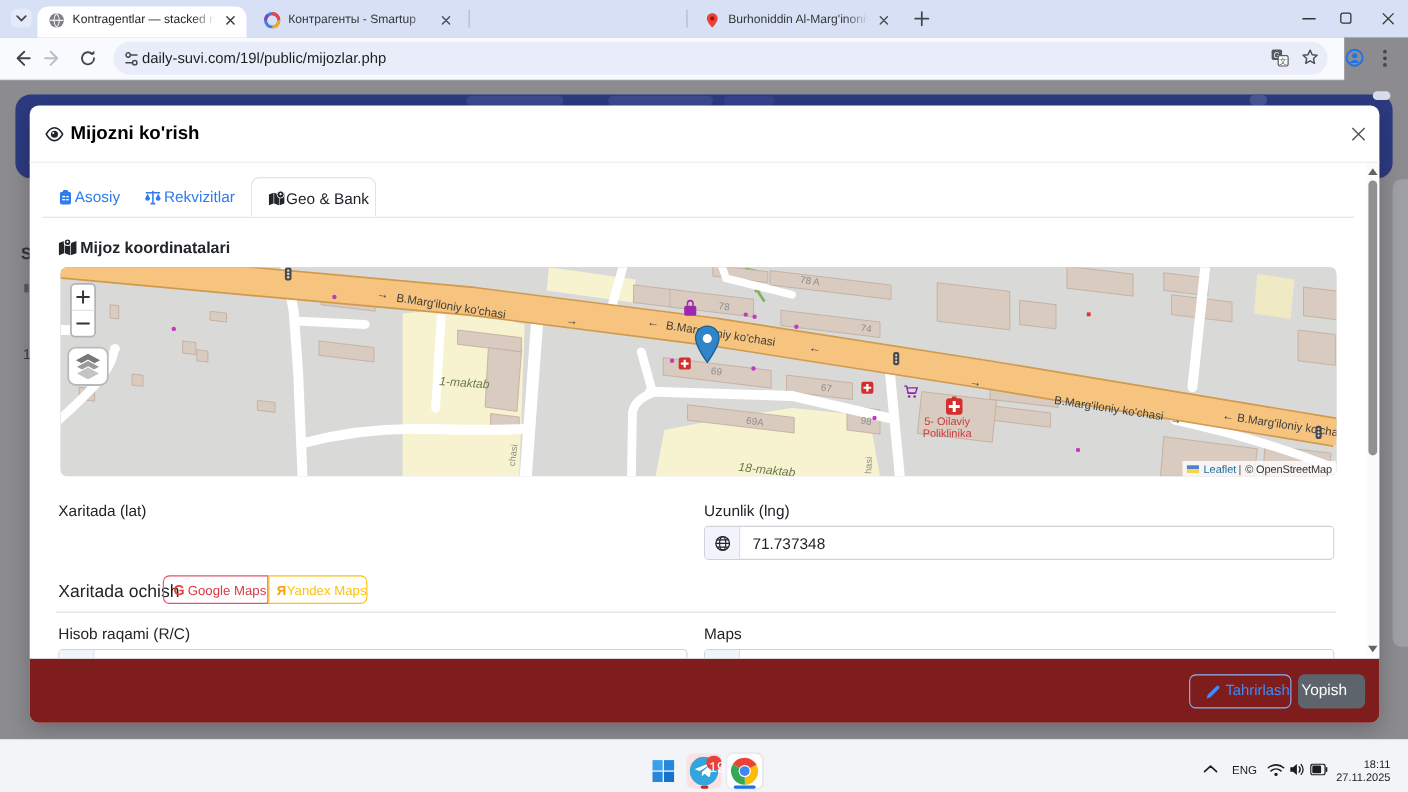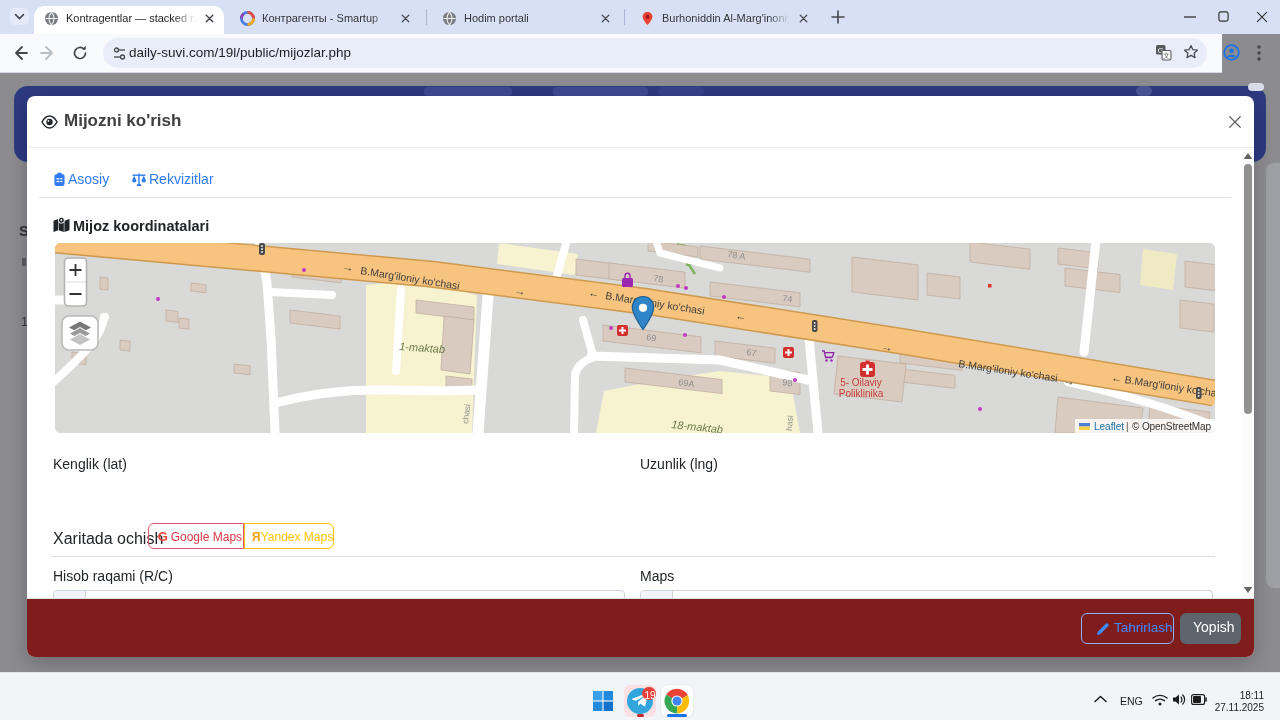--- a/index.html
+++ b/index.html
@@ -22,21 +22,21 @@
 .urlpill { position:absolute; left:103px; top:4px; width:1104px; height:30px; border-radius:15px; background:#e9edfa; }
 .urltext { position:absolute; left:26px; top:7px; font-size:13.5px; color:#1e1f21; }
 
 
 .page { position:absolute; left:0; top:73px; width:1280px; height:599px; background:#8b8b90; overflow:hidden; }
 .navbar-bg { position:absolute; left:14px; top:13px; width:1252px; height:76px; background:#2c3a80; border-radius:14px; }
 
 
 .modal { position:absolute; left:27px; top:23px; width:1227px; height:561px; background:#ffffff; border-radius:8px; box-shadow:0 6px 20px rgba(0,0,0,0.22); }
 .mhead { position:absolute; left:0; top:0; width:100%; height:52px; border-bottom:1px solid #e9ecef; }
-.mtitle { position:absolute; left:37px; top:15px; font-size:17px; font-weight:bold; color:#404040; }
+.mtitle { position:absolute; left:37px; top:15px; font-size:17px; font-weight:bold; color:#000000; }
 .mbody { position:absolute; left:0; top:52px; width:1227px; height:449.5px; overflow:hidden; }
 .mfoot { position:absolute; left:0; bottom:0; width:100%; height:59.5px; border-top:1px solid #dee2e6; border-radius:0 0 8px 8px; background:#7f1d1d; }
 
 
 .navline { position:absolute; left:12px; top:48.5px; width:1192px; height:1px; background:#dee2e6; }
 .ntab { position:absolute; top:13px; height:36px; font-size:14px; color:#2e7cf0; }
 .ntab .txt { position:absolute; top:10px; white-space:nowrap; }
 .ntab.activetab { background:#fff; border:1px solid #dee2e6; border-bottom:1px solid #fff; border-radius:8px 8px 0 0; color:#212529; }
 
 .h6 { position:absolute; left:26px; top:70px; font-size:14.5px; font-weight:bold; color:#212529; }
@@ -91,30 +91,20 @@
           <path d="M14.5 8 A6.5 6.5 0 0 1 8 14.5" fill="none" stroke="#f6a815" stroke-width="3"></path>
           <path d="M1.5 8 A6.5 6.5 0 0 1 4 2.9" fill="none" stroke="#8e44ad" stroke-width="3"></path>
         </svg>
       <div class="tabtitle" style="color:#343639;">Контрагенты - Smartup</div>
       <svg class="tabclose" viewBox="0 0 14 14">
           <path d="M3.5 3.5 L10.5 10.5 M10.5 3.5 L3.5 10.5" stroke="#4a4d52" stroke-width="1.4" stroke-linecap="round"></path>
         </svg>
     </div>
     <div class="tabsep" style="left:426px;"></div>
 
-    <div class="tab" style="left:432px;width:188px;">
-      <svg class="tabfav" viewBox="0 0 16 16">
-          <circle cx="8" cy="8" r="7" fill="#7b7f85"></circle>
-          <path d="M1.5 8 h13 M8 1.2 a10 10 0 0 1 0 13.6 M8 1.2 a10 10 0 0 0 0 13.6" stroke="#f0f0f0" stroke-width="1.1" fill="none"></path>
-        </svg>
-      <div class="tabtitle" style="color:#343639;">Hodim portali</div>
-      <svg class="tabclose" viewBox="0 0 14 14">
-          <path d="M3.5 3.5 L10.5 10.5 M10.5 3.5 L3.5 10.5" stroke="#4a4d52" stroke-width="1.4" stroke-linecap="round"></path>
-        </svg>
-    </div>
     <div class="tabsep" style="left:624px;"></div>
 
     <div class="tab" style="left:630px;width:188px;">
       <svg class="tabfav" viewBox="0 0 16 16">
           <path d="M8 1 C5 1 2.8 3.2 2.8 6.2 C2.8 9.8 8 15 8 15 C8 15 13.2 9.8 13.2 6.2 C13.2 3.2 11 1 8 1 Z" fill="#ea4335"></path>
           <circle cx="8" cy="6.2" r="2.1" fill="#a31515"></circle>
         </svg>
       <div class="tabtitle" style="color:#343639;">Burhoniddin Al-Marg'inoniy ko</div>
       <svg class="tabclose" viewBox="0 0 14 14">
           <path d="M3.5 3.5 L10.5 10.5 M10.5 3.5 L3.5 10.5" stroke="#4a4d52" stroke-width="1.4" stroke-linecap="round"></path>
@@ -222,20 +212,28 @@
         </div>
         <div class="ntab" style="left:89px;width:112px;">
           <svg class="abs" style="left:15px;top:12px" width="16" height="14" viewBox="0 0 16 14">
               <path d="M8 0.5 V11" stroke="#2e7cf0" stroke-width="1.4"></path>
               <path d="M1.5 2.2 H14.5" stroke="#2e7cf0" stroke-width="1.4"></path>
               <path d="M5.5 13 H10.5 L9.5 11 H6.5 Z" fill="#2e7cf0"></path>
               <path d="M1 7.5 L3.2 2.8 L5.4 7.5 A2.2 2 0 0 1 1 7.5" fill="#2e7cf0"></path>
               <path d="M10.6 7.5 L12.8 2.8 L15 7.5 A2.2 2 0 0 1 10.6 7.5" fill="#2e7cf0"></path>
             </svg>
           <div class="txt" style="left:33px;">Rekvizitlar</div>
+        </div>
+        <div class="ntab activetab" style="left:201px;width:114px;">
+          <svg class="abs" style="left:15px;top:11px" width="15" height="15" viewBox="0 0 16 15">
+              <path d="M0.5 3.5 L5 1.8 L5 12.2 L0.5 14 Z M5.6 1.8 L10.2 3.5 L10.2 14 L5.6 12.2 Z M10.8 3.5 L15.5 1.8 L15.5 12.2 L10.8 14 Z" fill="#212529"></path>
+              <circle cx="11.8" cy="3.6" r="3.4" fill="#212529" stroke="#fff" stroke-width="0.8"></circle>
+              <circle cx="11.8" cy="3.3" r="1.1" fill="#fff"></circle>
+            </svg>
+          <div class="txt" style="left:31px;">Geo &amp; Bank</div>
         </div>
 
         <div class="h6">
           <svg class="abs" style="left:0px;top:-1px" width="17" height="16" viewBox="0 0 17 16">
               <path d="M0.5 3.8 L5.3 2 L5.3 13.2 L0.5 15 Z M5.9 2 L10.8 3.8 L10.8 15 L5.9 13.2 Z M11.4 3.8 L16.5 2 L16.5 13.2 L11.4 15 Z" fill="#212529"></path>
               <circle cx="8.4" cy="3.2" r="3" fill="#212529" stroke="#fff" stroke-width="1"></circle>
               <circle cx="8.4" cy="2.9" r="1" fill="#fff"></circle>
             </svg>
           <span style="margin-left:20px;">Mijoz koordinatalari</span>
         </div>
@@ -416,22 +414,31 @@
 </g>
 
 <g>
 <rect x="7" y="73" width="36" height="34" rx="7" fill="#fff" stroke="#b9b9b9" stroke-width="1.6"></rect>
 <polygon points="25,78.5 36,84.5 25,90.5 14,84.5" fill="#787878"></polygon>
 <polygon points="25,84.5 36,90.5 25,96.5 14,90.5" fill="#9b9b9b" stroke="#fff" stroke-width="1"></polygon>
 <polygon points="25,90.5 36,96.5 25,102.5 14,96.5" fill="#c4c4c4" stroke="#fff" stroke-width="1"></polygon>
 </g>
 </svg></div>
 
-        <div class="flabel" style="left:26px;top:308px;">Kenglik (lat)</div>
+        <div class="flabel" style="left:26px;top:308px;">Xaritada (lat)</div>
         <div class="flabel" style="left:613px;top:308px;">Uzunlik (lng)</div>
+        <div class="igroup" style="left:613px;top:330px;width:573px;">
+          <div class="iicon"></div>
+          <svg class="abs" style="left:9px;top:8px" width="14" height="14" viewBox="0 0 14 14">
+              <circle cx="7" cy="7" r="6.2" fill="none" stroke="#212529" stroke-width="1.2"></circle>
+              <ellipse cx="7" cy="7" rx="2.8" ry="6.2" fill="none" stroke="#212529" stroke-width="1.1"></ellipse>
+              <path d="M0.8 7 H13.2 M1.6 3.7 H12.4 M1.6 10.3 H12.4" stroke="#212529" stroke-width="1.1"></path>
+            </svg>
+          <div class="ival">71.737348</div>
+        </div>
 
         <div class="flabel" style="left:26px;top:381.5px;font-size:16px;">Xaritada ochish</div>
         <div class="btn-g">
           <span style="position:absolute;left:9px;top:5px;font-size:13px;font-weight:bold;color:#ea4335;">G</span>
           <span style="position:absolute;left:22px;top:6.5px;font-size:12px;color:#dc3545;">Google Maps</span>
         </div>
         <div class="btn-y">
           <span style="position:absolute;left:7px;top:6px;font-size:12px;font-weight:bold;color:#f59e0b;">Я</span>
           <span style="position:absolute;left:16px;top:6.5px;font-size:12px;color:#ffc107;">Yandex Maps</span>
         </div>
@@ -457,42 +464,42 @@
       </div>
 
       <div class="mfoot">
         <div class="btn-tahr">
           <svg class="abs" style="left:14px;top:8px" width="14" height="14" viewBox="0 0 14 14">
               <path d="M1 13 L1.8 9.8 L9.8 1.8 A1.6 1.6 0 0 1 12.1 1.8 A1.6 1.6 0 0 1 12.1 4.2 L4.2 12.2 Z" fill="#3d8bfd"></path>
             </svg>
           <span style="position:absolute;left:32px;top:6px;">Tahrirlash</span>
         </div>
         <div class="btn-yop">
-            <span style="position:absolute;left:13px;top:6px;">Yopish</span>
+            <span style="position:absolute;left:3px;top:6px;">Yopish</span>
           </div>
       </div>
     </div>
   </div>
 
   <div class="taskbar">
 
     <svg class="abs" style="left:593px;top:18px" width="20" height="20" viewBox="0 0 20 20">
         <rect x="0" y="0" width="9.4" height="9.4" fill="#3ba0ec"></rect>
         <rect x="10.6" y="0" width="9.4" height="9.4" fill="#2389dd"></rect>
         <rect x="0" y="10.6" width="9.4" height="9.4" fill="#2389dd"></rect>
         <rect x="10.6" y="10.6" width="9.4" height="9.4" fill="#1272cc"></rect>
       </svg>
 
     <div class="abs" style="left:624px;top:12px;width:32px;height:32px;border-radius:6px;background:#fce1e4;"></div>
     <svg class="abs" style="left:627px;top:15px" width="26" height="26" viewBox="0 0 24 24">
         <circle cx="12" cy="12" r="12" fill="#32a6dc"></circle>
         <path d="m17.54 5.42-11.38 4.39c-.78.31-.77.75-.14.94l2.92.91 6.76-4.26c.32-.2.61-.09.37.12l-5.48 4.94-.2 3.01c.3 0 .43-.14.59-.3l1.42-1.38 2.95 2.18c.54.3.94.15 1.07-.5l1.94-9.13c.2-.8-.3-1.16-.82-.92z" fill="#fff" transform="translate(-1.6,-1.3) scale(1.13)"></path>
       </svg>
         <div class="abs" style="left:642px;top:13.5px;width:13.5px;height:13.5px;border-radius:7px;background:#e8413c;"></div>
-    <div class="abs" style="left:644.5px;top:16.5px;font-size:10px;font-weight:normal;color:#fff;">19</div>
+    <div class="abs" style="left:644.5px;top:16.5px;font-size:13px;font-weight:normal;color:#fff;">19</div>
     <div class="abs" style="left:637px;top:41px;width:7px;height:3px;border-radius:1.5px;background:#c62828;"></div>
 
     <div class="abs" style="left:661px;top:12px;width:32px;height:32px;border-radius:6px;background:#fdfdfe;box-shadow:0 0 2px rgba(0,0,0,0.12);"></div>
     <svg class="abs" style="left:664px;top:15px" width="26" height="26" viewBox="0 0 26 26">
       <circle cx="13" cy="13" r="12.5" fill="#fff"></circle>
       <path d="M13 13 L2.2 6.8 A12.5 12.5 0 0 1 23.8 7.2 L13 13 Z" fill="#ea4335" transform="rotate(0 13 13)"></path>
       <path d="M13 13 L23.8 7.2 A12.5 12.5 0 0 1 13.2 25.5 L13 13 Z" fill="#fbbc05"></path>
       <path d="M13 13 L13.2 25.5 A12.5 12.5 0 0 1 2.2 6.8 L13 13 Z" fill="#34a853"></path>
       <circle cx="13" cy="13" r="5.6" fill="#fff"></circle>
       <circle cx="13" cy="13" r="4.5" fill="#4285f4"></circle>

